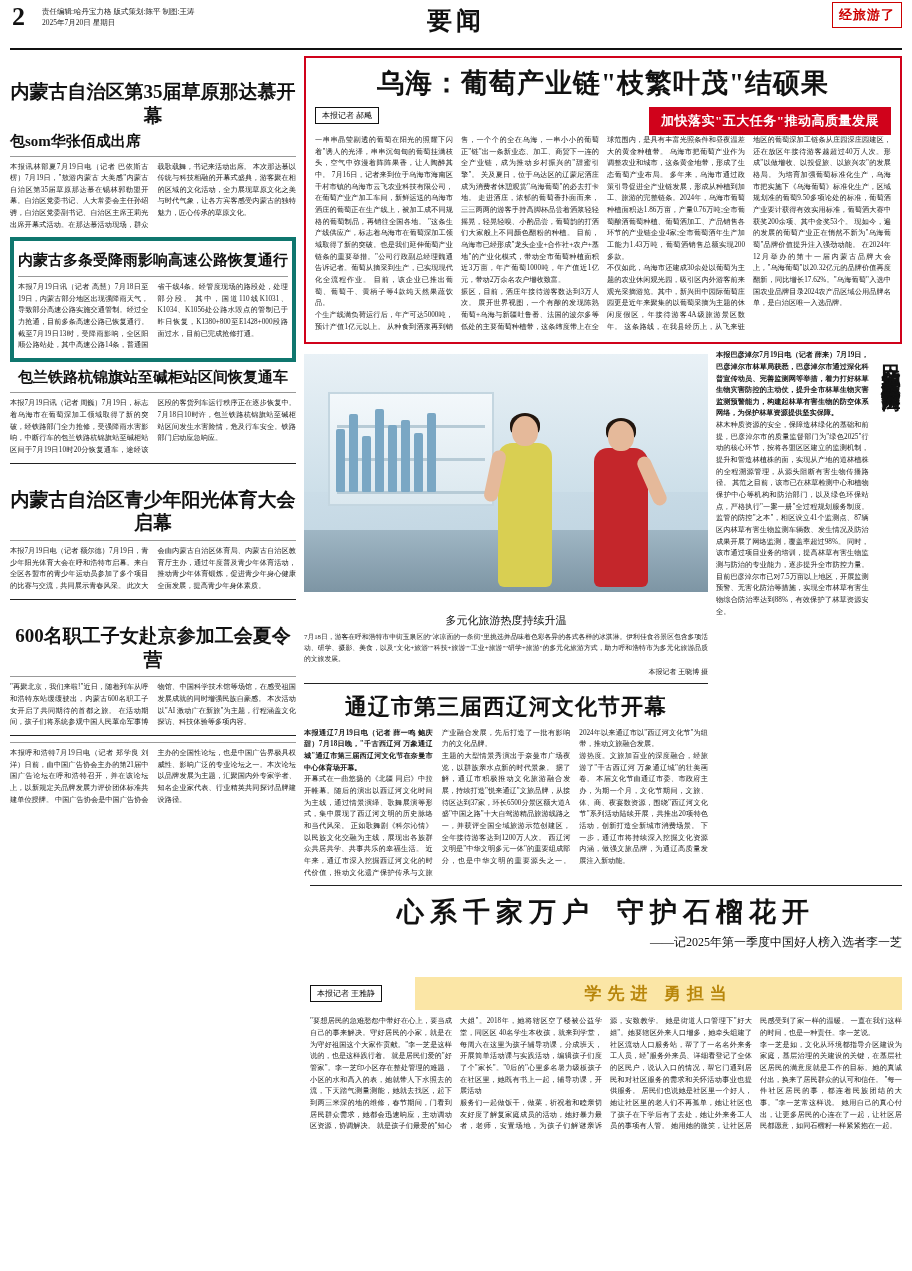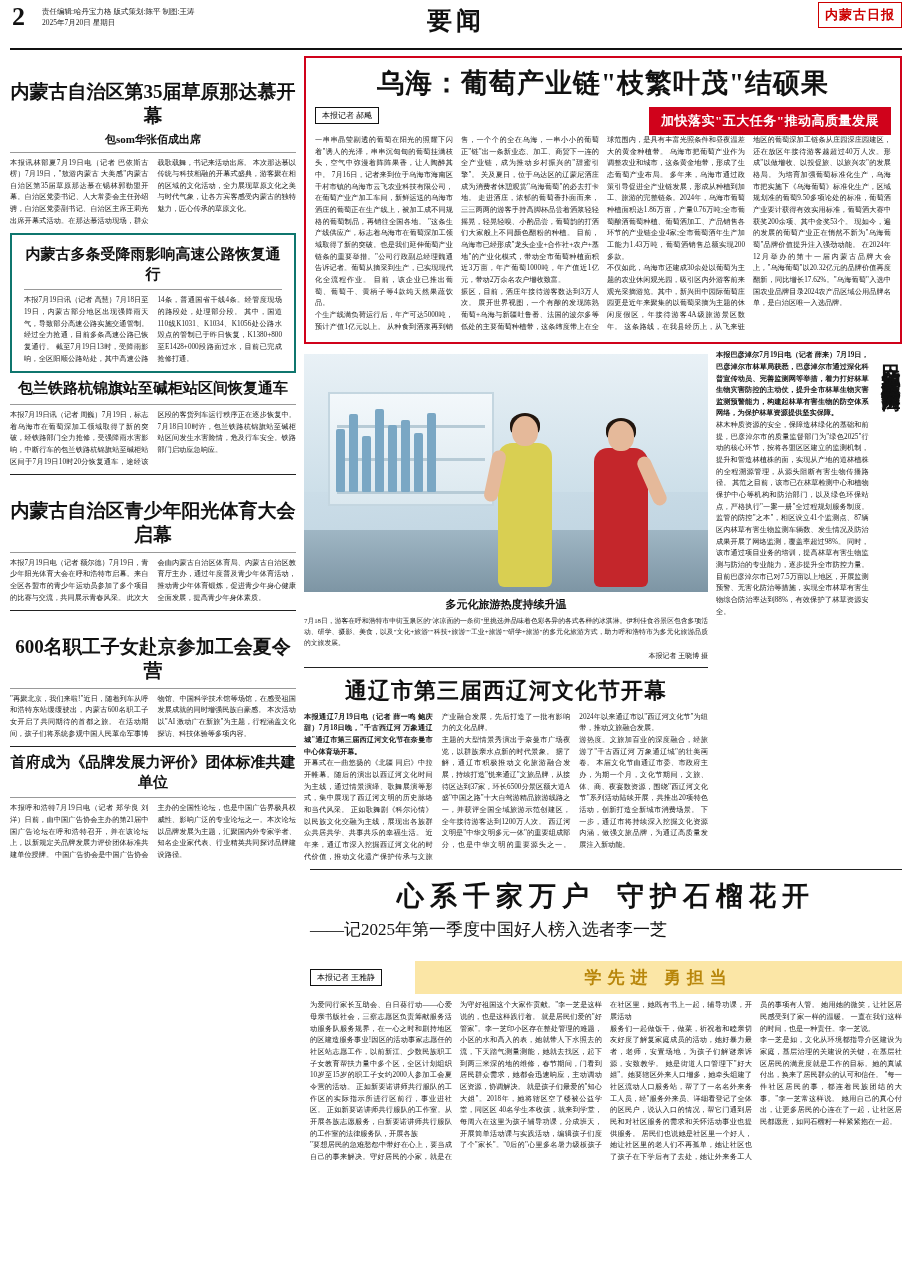--- a/index.html
+++ b/index.html
@@ -86,38 +86,38 @@
     margin: 24px 0 4px 0;
   }
   .hl-sm {
     font-size: 15px;
     font-weight: bold;
     text-align: center;
     line-height: 1.3;
     margin: 4px 0 3px 0;
   }
   .sub {
-    font-size: 11px;
-    text-align: center;
+    font-size: 15px;
+    text-align: left;
     margin-bottom: 4px;
     font-weight: bold;
   }
   .rule {
     border: 0;
     border-top: 1px solid #222;
     margin: 6px 0;
   }
   .rule-thin {
     border: 0;
     border-top: 1px solid #999;
     margin: 5px 0;
   }
   .boxed {
-    border: 2px solid #0f766e;
-    padding: 6px 12px;
+    border: 4px solid #0f766e;
+    padding: 6px 4px;
     margin: 6px 0;
   }
   .cols2 {
     column-count: 2;
     column-gap: 9px;
     column-rule: none;
   }
   .cols3 {
     column-count: 3;
     column-gap: 9px;
@@ -223,22 +223,22 @@
   .p1 .torso { background: #d9cf52; }
   .p2 .torso { background: #c4262b; }
   .person .arm {
     position: absolute; top: 34px; width: 14px; height: 52px; border-radius: 7px;
   }
   .p1 .arm { background: #e5b99a; left: 6px; transform: rotate(12deg); }
   .p2 .arm { background: #e5b99a; right: 4px; transform: rotate(-24deg); }
   .caption {
     font-size: 11px;
     text-align: center;
-    margin: 5px 0 4px 0;
-    font-weight: bold;
+    margin: 21px 0 4px 0;
+    font-weight: normal;
   }
   .photo-note {
     font-size: 6.8px;
     line-height: 1.6;
     text-align: justify;
     color: #222;
   }
   .credit {
     font-size: 7px;
     text-align: right;
@@ -260,23 +260,23 @@
   
   .big-title {
     font-size: 27px;
     font-weight: bold;
     text-align: center;
     letter-spacing: 6px;
     margin: 8px 0 4px 0;
     font-family: Liberation Mono, monospace;
   }
   .big-sub {
-    font-size: 17px;
-    text-align: left;
-    margin-bottom: 16px;
+    font-size: 12px;
+    text-align: right;
+    margin-bottom: 22px;
   }
   .yellowband {
     background: #fbe6a6;
     text-align: center;
     font-size: 17px;
     font-weight: bold;
     letter-spacing: 6px;
     color: #b8860b;
     padding: 5px 0;
     margin: 4px 0 6px 0;
@@ -301,21 +301,21 @@
 
 <div class="page">
 
   <div class="masthead">
     <div class="page-num">2</div>
     <div class="staff">
       <div>责任编辑:哈丹宝力格   版式策划:陈平   制图:王涛</div>
       <div>2025年7月20日  星期日</div>
     </div>
     <div class="center-title">要闻</div>
-    <div class="brand">内蒙古日报</div>
+    <div class="brand">经旅游了</div>
   </div>
 
   <div class="content">
 
     <div class="col-left">
 
       <div>
         <div class="hl">内蒙古自治区第35届草原那达慕开幕</div>
         <div class="sub">包som华张佰成出席</div>
         <hr class="rule-thin">
@@ -353,21 +353,20 @@
         <div class="hl">600名职工子女赴京参加工会夏令营</div>
         <hr class="rule-thin">
         <div class="body-text cols2">"再聚北京，我们来啦!"近日，随着列车从呼和浩特东站缓缓驶出，内蒙古600名职工子女开启了共同期待的首都之旅。
 在活动期间，孩子们将系统参观中国人民革命军事博物馆、中国科学技术馆等场馆，在感受祖国发展成就的同时增强民族自豪感。
 本次活动以"AI 激动广在新旅"为主题，行程涵盖文化探访、科技体验等多项内容。</div>
       </div>
 
       <hr class="rule">
 
       <div>
-        <div class="hl-sm">首府成为《品牌发展力评价》团体标准共建单位</div>
         <hr class="rule-thin">
         <div class="body-text cols2">本报呼和浩特7月19日电（记者 郑学良  刘洋）日前，由中国广告协会主办的第21届中国广告论坛在呼和浩特召开，并在该论坛上，以新规定关品牌发展力评价团体标准共建单位授牌。
 中国广告协会是中国广告协会主办的全国性论坛，也是中国广告界极具权威性、影响广泛的专业论坛之一。本次论坛以品牌发展为主题，汇聚国内外专家学者、知名企业家代表、行业精英共同探讨品牌建设路径。</div>
       </div>
 
     </div>
 
     <div style="flex:1; display:flex; flex-direction:column;">
 
       <div class="feature">
@@ -477,23 +476,20 @@
 
   <div style="margin-left:300px;">
     <hr class="rule">
     <div class="big-title">心系千家万户   守护石榴花开</div>
     <div class="big-sub">——记2025年第一季度中国好人榜入选者李一芝</div>
     <div style="display:flex; align-items:center; gap:10px;">
       <div class="framed-byline">本报记者  王雅静</div>
       <div class="yellowband" style="flex:1;margin-left:23px;">学先进   勇担当</div>
     </div>
     <div class="body-text cols4">
-      <div>为爱同行家长互助会、自日葵行动——心爱母亲书版社会，三察志愿区负责筹献服务活动服务队服务规界，在一心之时和剧持地区的区建造服务事业!因区的活动事家志愿任的社区站志愿工作，以前新江、少数民族职工子女教育帮扶力量中多个区，全区计划组织10岁至15岁的职工子女约2000人参加工会夏令营的活动。
-正如新要诺讲师共行服队的工作区的实际指示所进行区前行，事业进社区。
-正如新要诺讲师共行服队的工作室。从开展各族志愿服务，自新要诺讲师共行服队的工作室的法律服务队，开展各族</div>
       <div>"要想居民的急难愁怨中带好在心上，要当成自己的事来解决。守好居民的小家，就是在为守好祖国这个大家作贡献。"李一芝是这样说的，也是这样践行着。
 就是居民们爱的"好管家"。李一芝印小区存在整处管理的难题，小区的水和高入的表，她就带人下水照去的流，下天踏气测量测能，她就去找区，起下到两三米深的地的维修，春节期间，门看到居民群众需求，她都会迅速响应，主动调动区资源，协调解决。
 就是孩子们最爱的"知心大姐"。2018年，她将辖区空了楼被公益学堂，同区区 40名学生本收孩，就来到学堂，每周六在这里为孩子辅导功课，分成班天，开展简单活动课与实践活动，编辑孩子们度了个"家长"。"0后的"心里多名暑力级板孩子在社区里，她既有书上一起，辅导功课，开展活动</div>
       <div>服务们一起做饭干，做菜，祈祝着和睦亲切友好度了解复家庭成员的活动，她好暴力最者，老师，安置场地，为孩子们解谜亲诉源，安致教学。
 她是街道人口管理下"好大姐"。她要辖区外来人口增多，她牵头组建了社区流动人口服务站，帮了了一名名外来务工人员，经"服务外来员、详细看登记了全体的区民户，说认入口的情况，帮它门通到居民和对社区服务的需求和关怀活动事业也提供服务。
 居民们也说她是社区里一个好人，她让社区里的老人们不再孤单，她让社区也了孩子在下学后有了去处，她让外来务工人员的事项有人管。
 她用她的微笑，让社区居民感受到了家一样的温暖。
 一直在我们这样的时间，也是一种责任。李一芝说。</div>
       <div>李一芝是如，文化从环境都指导介区建设为家庭，基层治理的关建设的关键，在基层社区居民的满意度就是工作的目标。她的真诚付出，换来了居民群众的认可和信任。
 "每一件社区居民的事，都连着民族团结的大事。"李一芝常这样说。

